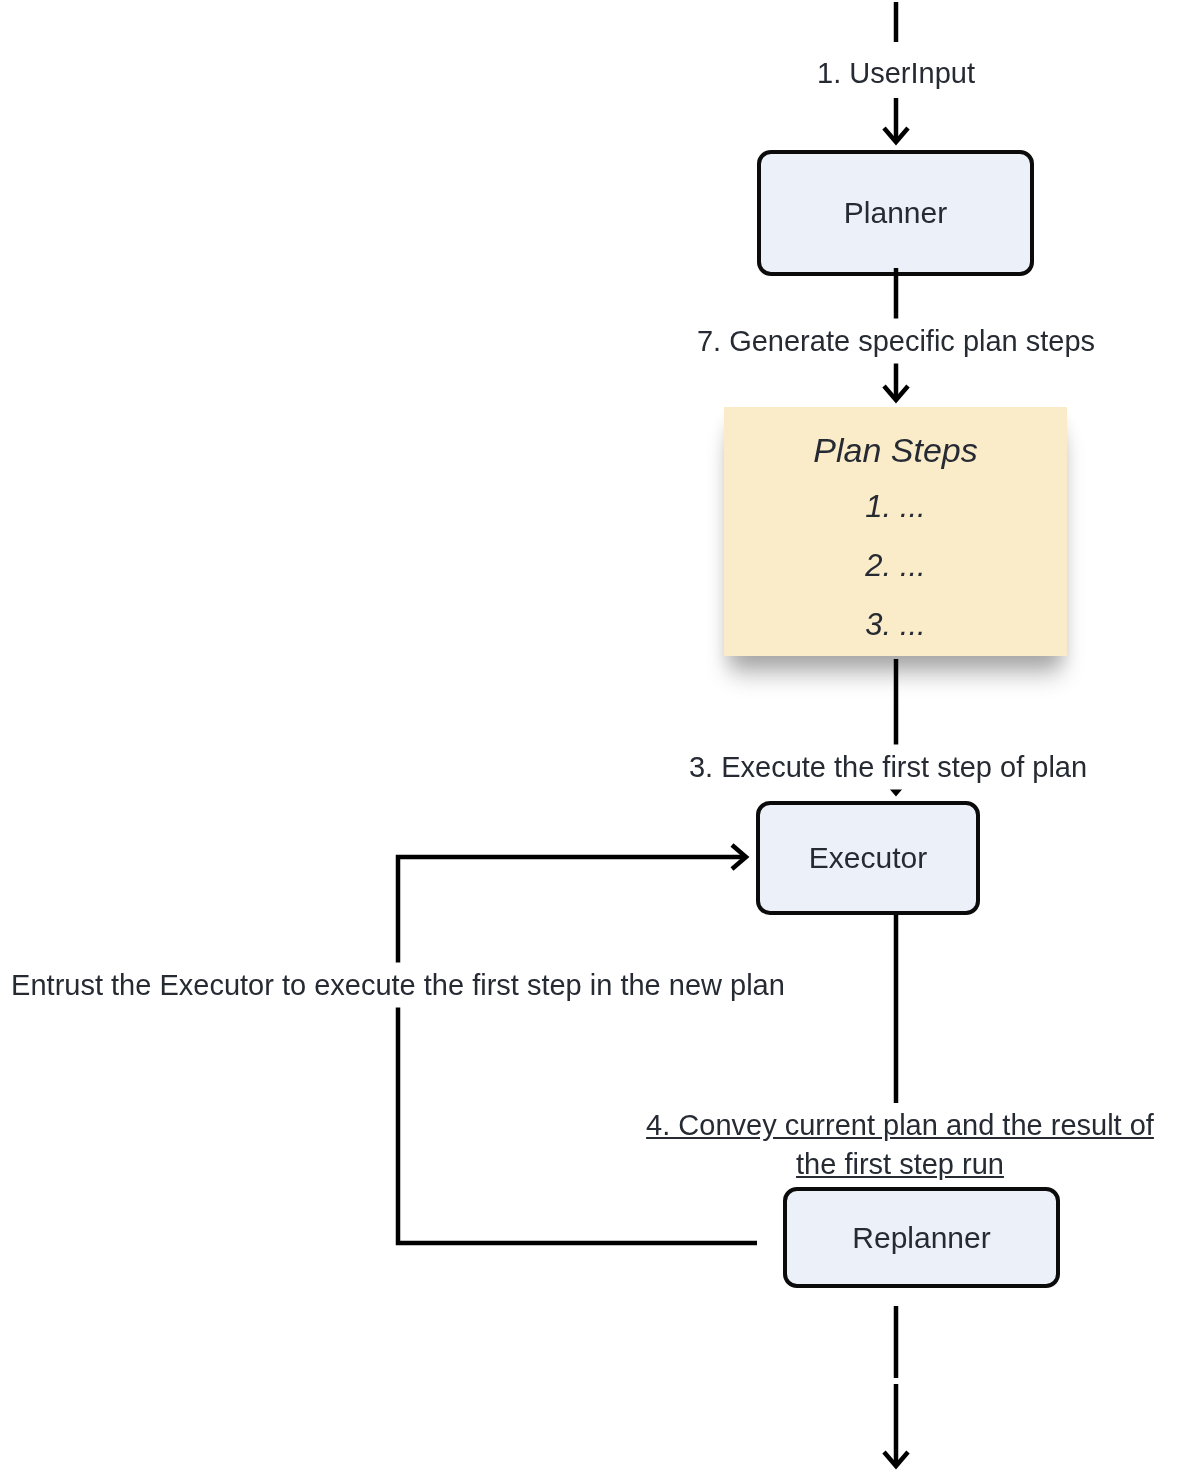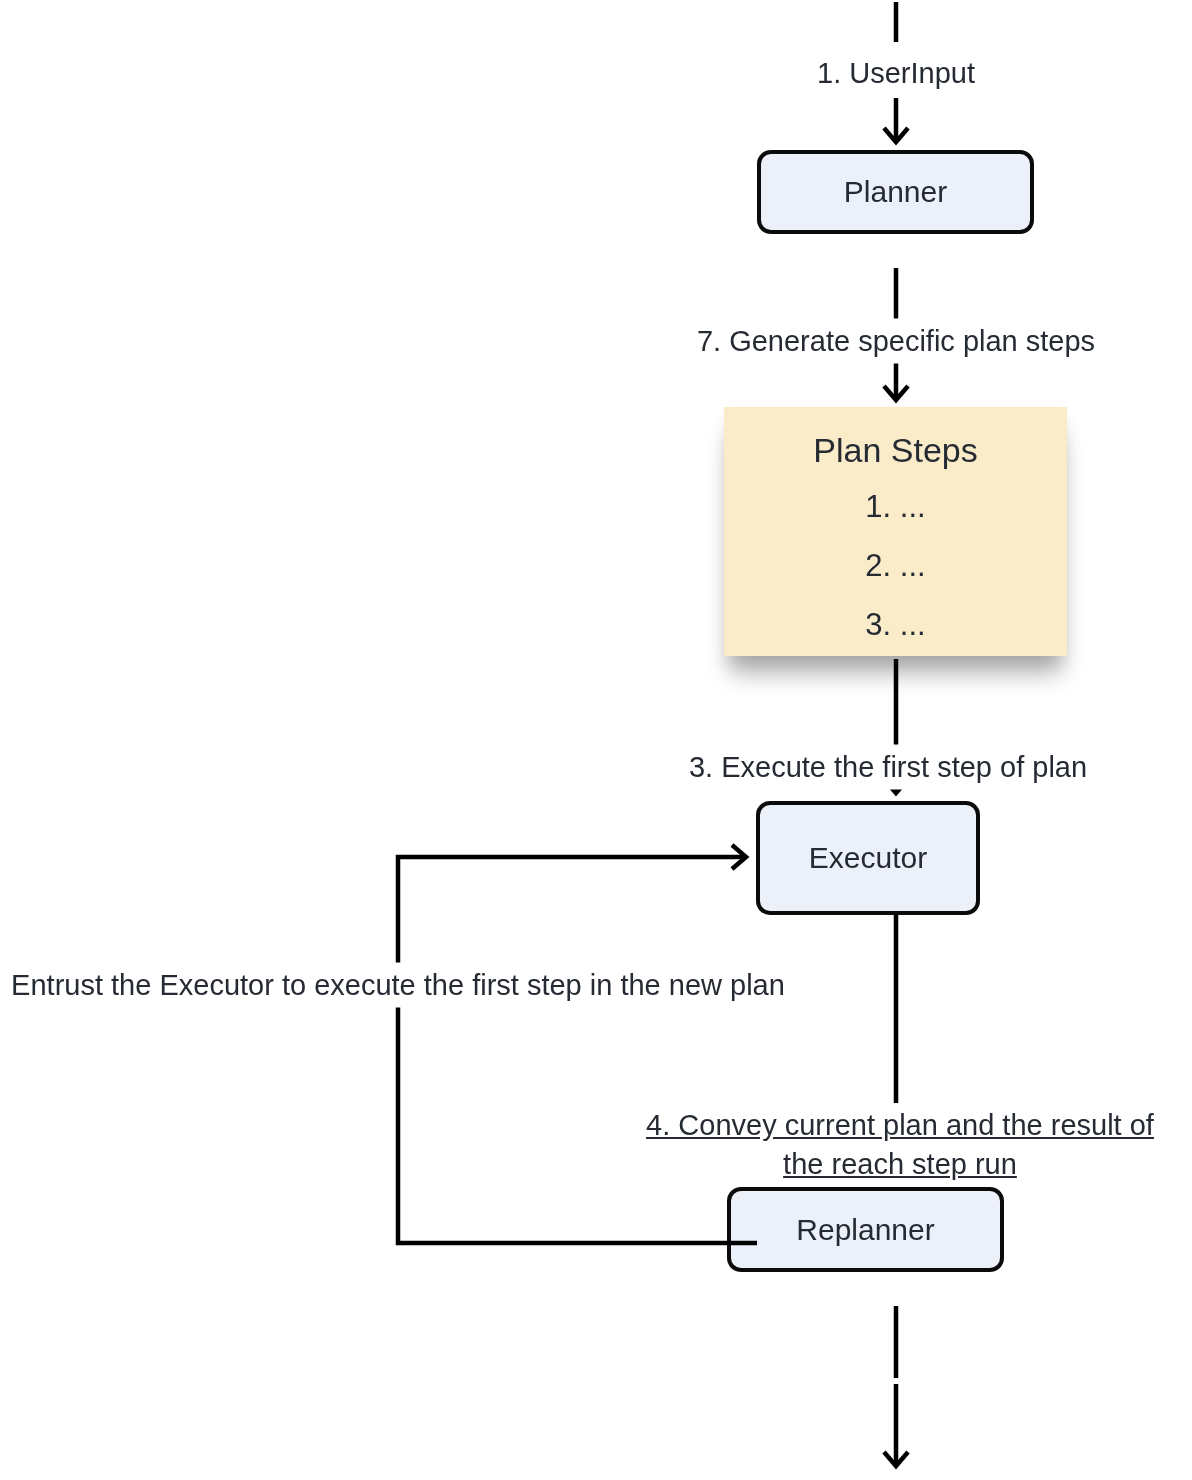--- a/index.html
+++ b/index.html
@@ -22,32 +22,33 @@
   
   .node{
     position:absolute;
     background:var(--node-fill);
     border:4px solid var(--node-border);
     border-radius:14px;
     display:flex;align-items:center;justify-content:center;
     font-size:30px;
     box-sizing:border-box;
   }
-  .node-planner  {left:757px;top:150px;width:277px;height:84px;}
+  .node-planner  {left:757px;top:150px;width:277px;height:126px;}
   .node-executor {left:756px;top:801px;width:224px;height:114px;}
-  .node-replanner{left:727px;top:1187px;width:277px;height:85px;}
+  .node-replanner{left:783px;top:1187px;width:277px;height:101px;}
   
   .note{
     position:absolute;
     left:724px;top:407px;width:343px;height:249px;
     background:var(--note-fill);
     text-align:center;
     box-sizing:border-box;
     padding-top:16px;
     box-shadow:0 24px 22px -6px rgba(0,0,0,0.28), 0 10px 14px -2px rgba(0,0,0,0.10);
+    font-style:italic;
   }
   .note-title{font-size:34px;line-height:54px;}
   .note-item{font-size:31px;line-height:59px;}
   
   svg.wires{position:absolute;left:0;top:0;width:1192px;height:1480px;}
   svg.wires path{stroke:var(--line);stroke-width:4.5;fill:none;}
   
   .elabel{
     position:absolute;
     transform:translate(-50%,-50%);
@@ -105,21 +106,21 @@
   </svg>
 
   <div class="elabel l1">1. UserInput</div>
 
   <div class="elabel l2">7. Generate specific plan steps</div>
 
   <div class="elabel l3">3. Execute the first step of plan</div>
 
   <div class="elabel l4">
     <div>4. Convey current plan and the result of</div>
-    <div>the reach step run</div>
+    <div>the first step run</div>
   </div>
 
   <div class="elabel l5a">
     <div>Entrust the Executor to execute the first step in the new plan</div>
   </div>
 
   <div class="elabel l5b">
   </div>
 
 </div>

